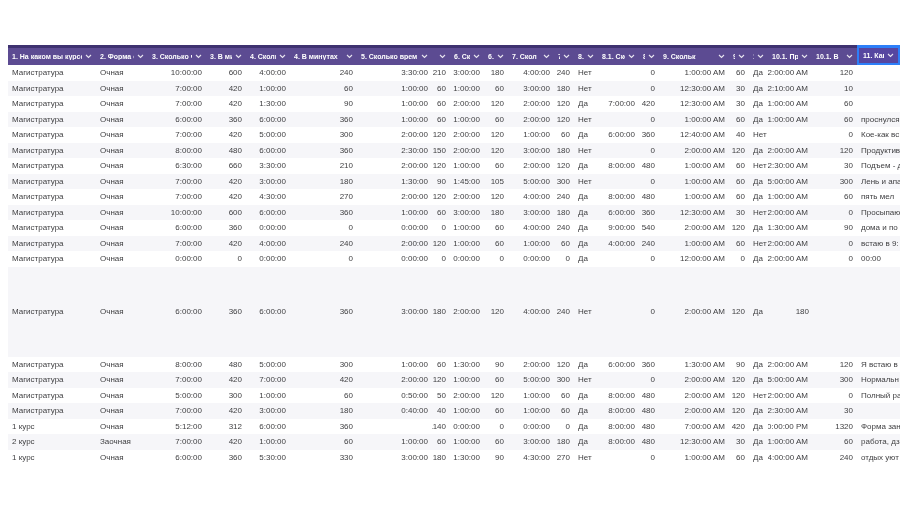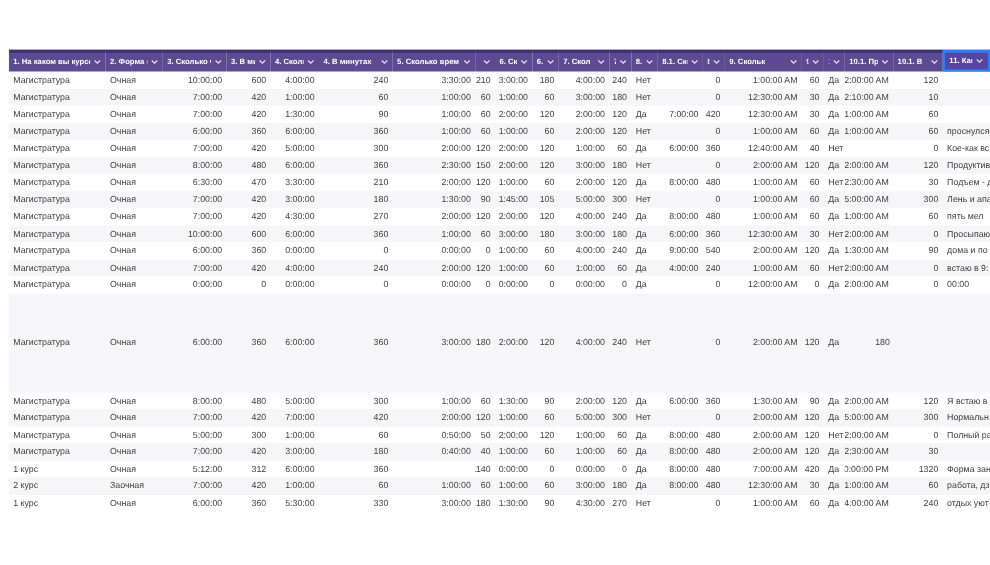--- a/index.html
+++ b/index.html
@@ -361,21 +361,21 @@
         <div class="cell right" style="width: 20px;">120</div>
         <div class="cell left" style="width: 19px;">Да</div>
         <div class="cell right" style="width: 44px;">2:00:00 AM</div>
         <div class="cell right" style="width: 45px;">120</div>
         <div class="cell left" style="width: 43px;">Продуктив</div>
       </div>
       <div class="trow">
         <div class="cell left" style="width: 88px;">Магистратура</div>
         <div class="cell left" style="width: 52px;">Очная</div>
         <div class="cell right" style="width: 58px;">6:30:00</div>
-        <div class="cell right" style="width: 40px;">470</div>
+        <div class="cell right" style="width: 40px;">660</div>
         <div class="cell right" style="width: 44px;">3:30:00</div>
         <div class="cell right" style="width: 67px;">210</div>
         <div class="cell right" style="width: 75px;">2:00:00</div>
         <div class="cell right" style="width: 18px;">120</div>
         <div class="cell right" style="width: 34px;">1:00:00</div>
         <div class="cell right" style="width: 24px;">60</div>
         <div class="cell right" style="width: 46px;">2:00:00</div>
         <div class="cell right" style="width: 20px;">120</div>
         <div class="cell left" style="width: 24px;">Да</div>
         <div class="cell right" style="width: 41px;">8:00:00</div>

